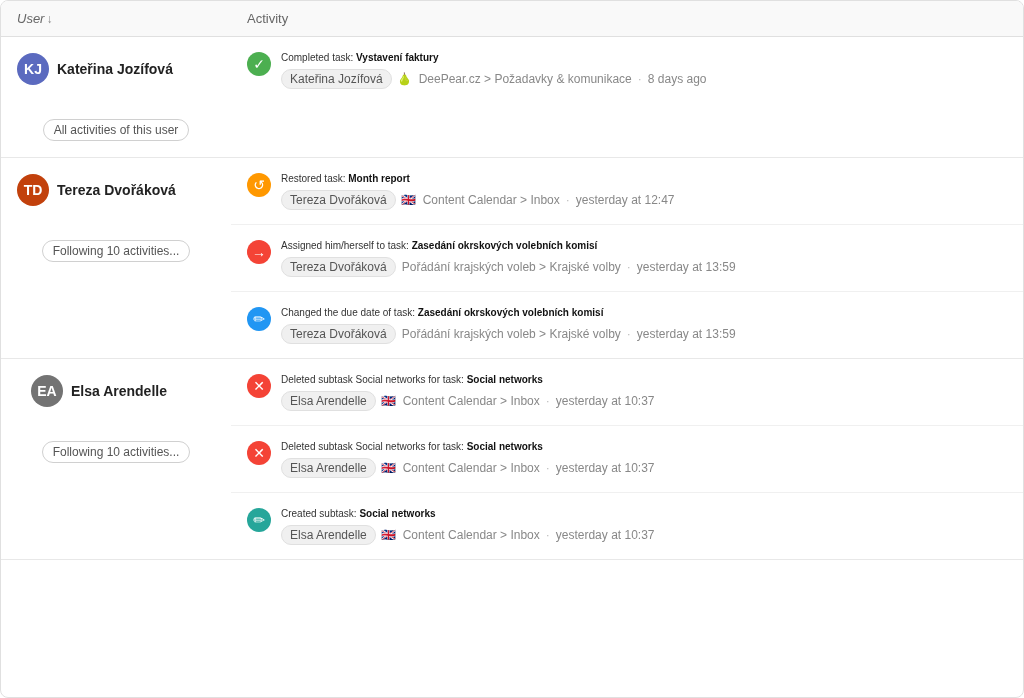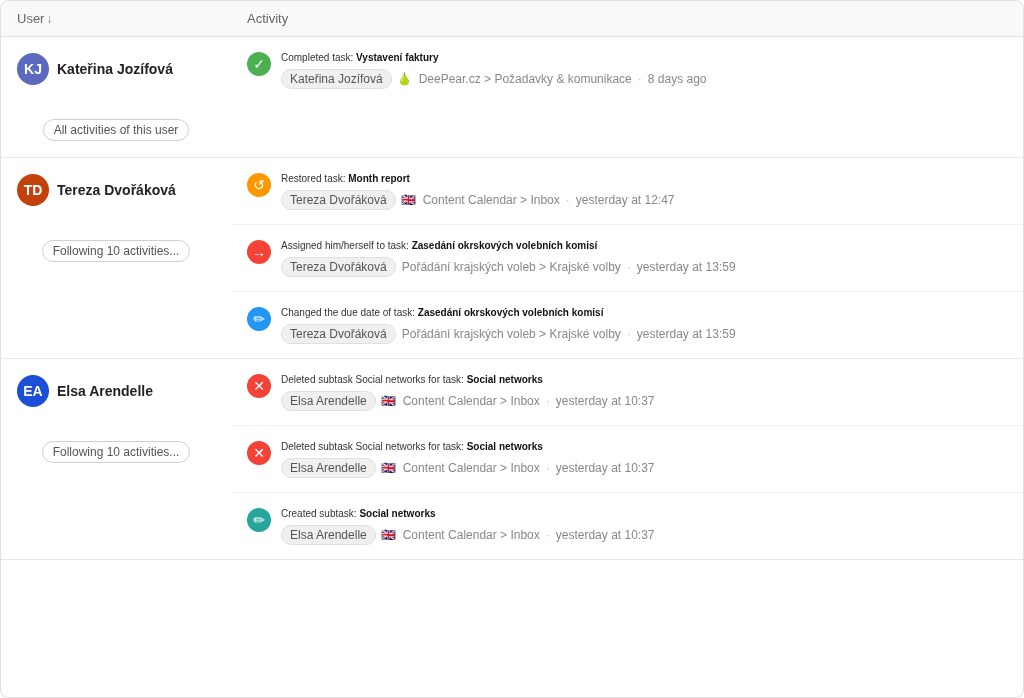--- a/index.html
+++ b/index.html
@@ -93,21 +93,21 @@
       background: #f9f9f9;
       border-bottom: 1px solid #e0e0e0;
     }
     .table thead th {
       padding: 10px 16px;
       text-align: left;
       font-size: 13px;
       color: #666;
       font-weight: 500;
     }
-    .table th.user-col { width: 230px; }
+    .table th.user-col { width: 230px; font-style: italic; }
     .table th.activity-col { }
     .table tbody tr {
       border-bottom: 1px solid #e8e8e8;
       vertical-align: top;
     }
     .user-cell {
       padding: 16px;
       width: 230px;
       vertical-align: top;
       text-align: center;
@@ -125,21 +125,21 @@
       display: flex;
       align-items: center;
       justify-content: center;
       font-size: 14px;
       font-weight: 600;
       color: #fff;
       flex-shrink: 0;
     }
     .avatar.kj { background: #5b6abf; }
     .avatar.td { background: #c2410c; }
-    .avatar.ea { background: #1d4ed8; }
+    .avatar.ea { background: #737373; margin-left: 14px; }
     .user-name {
       font-weight: 600;
       font-size: 14px;
       color: #222;
     }
     .user-link-btn {
       display: inline-block;
       border: 1px solid #d0d0d0;
       border-radius: 12px;
       padding: 3px 10px;

